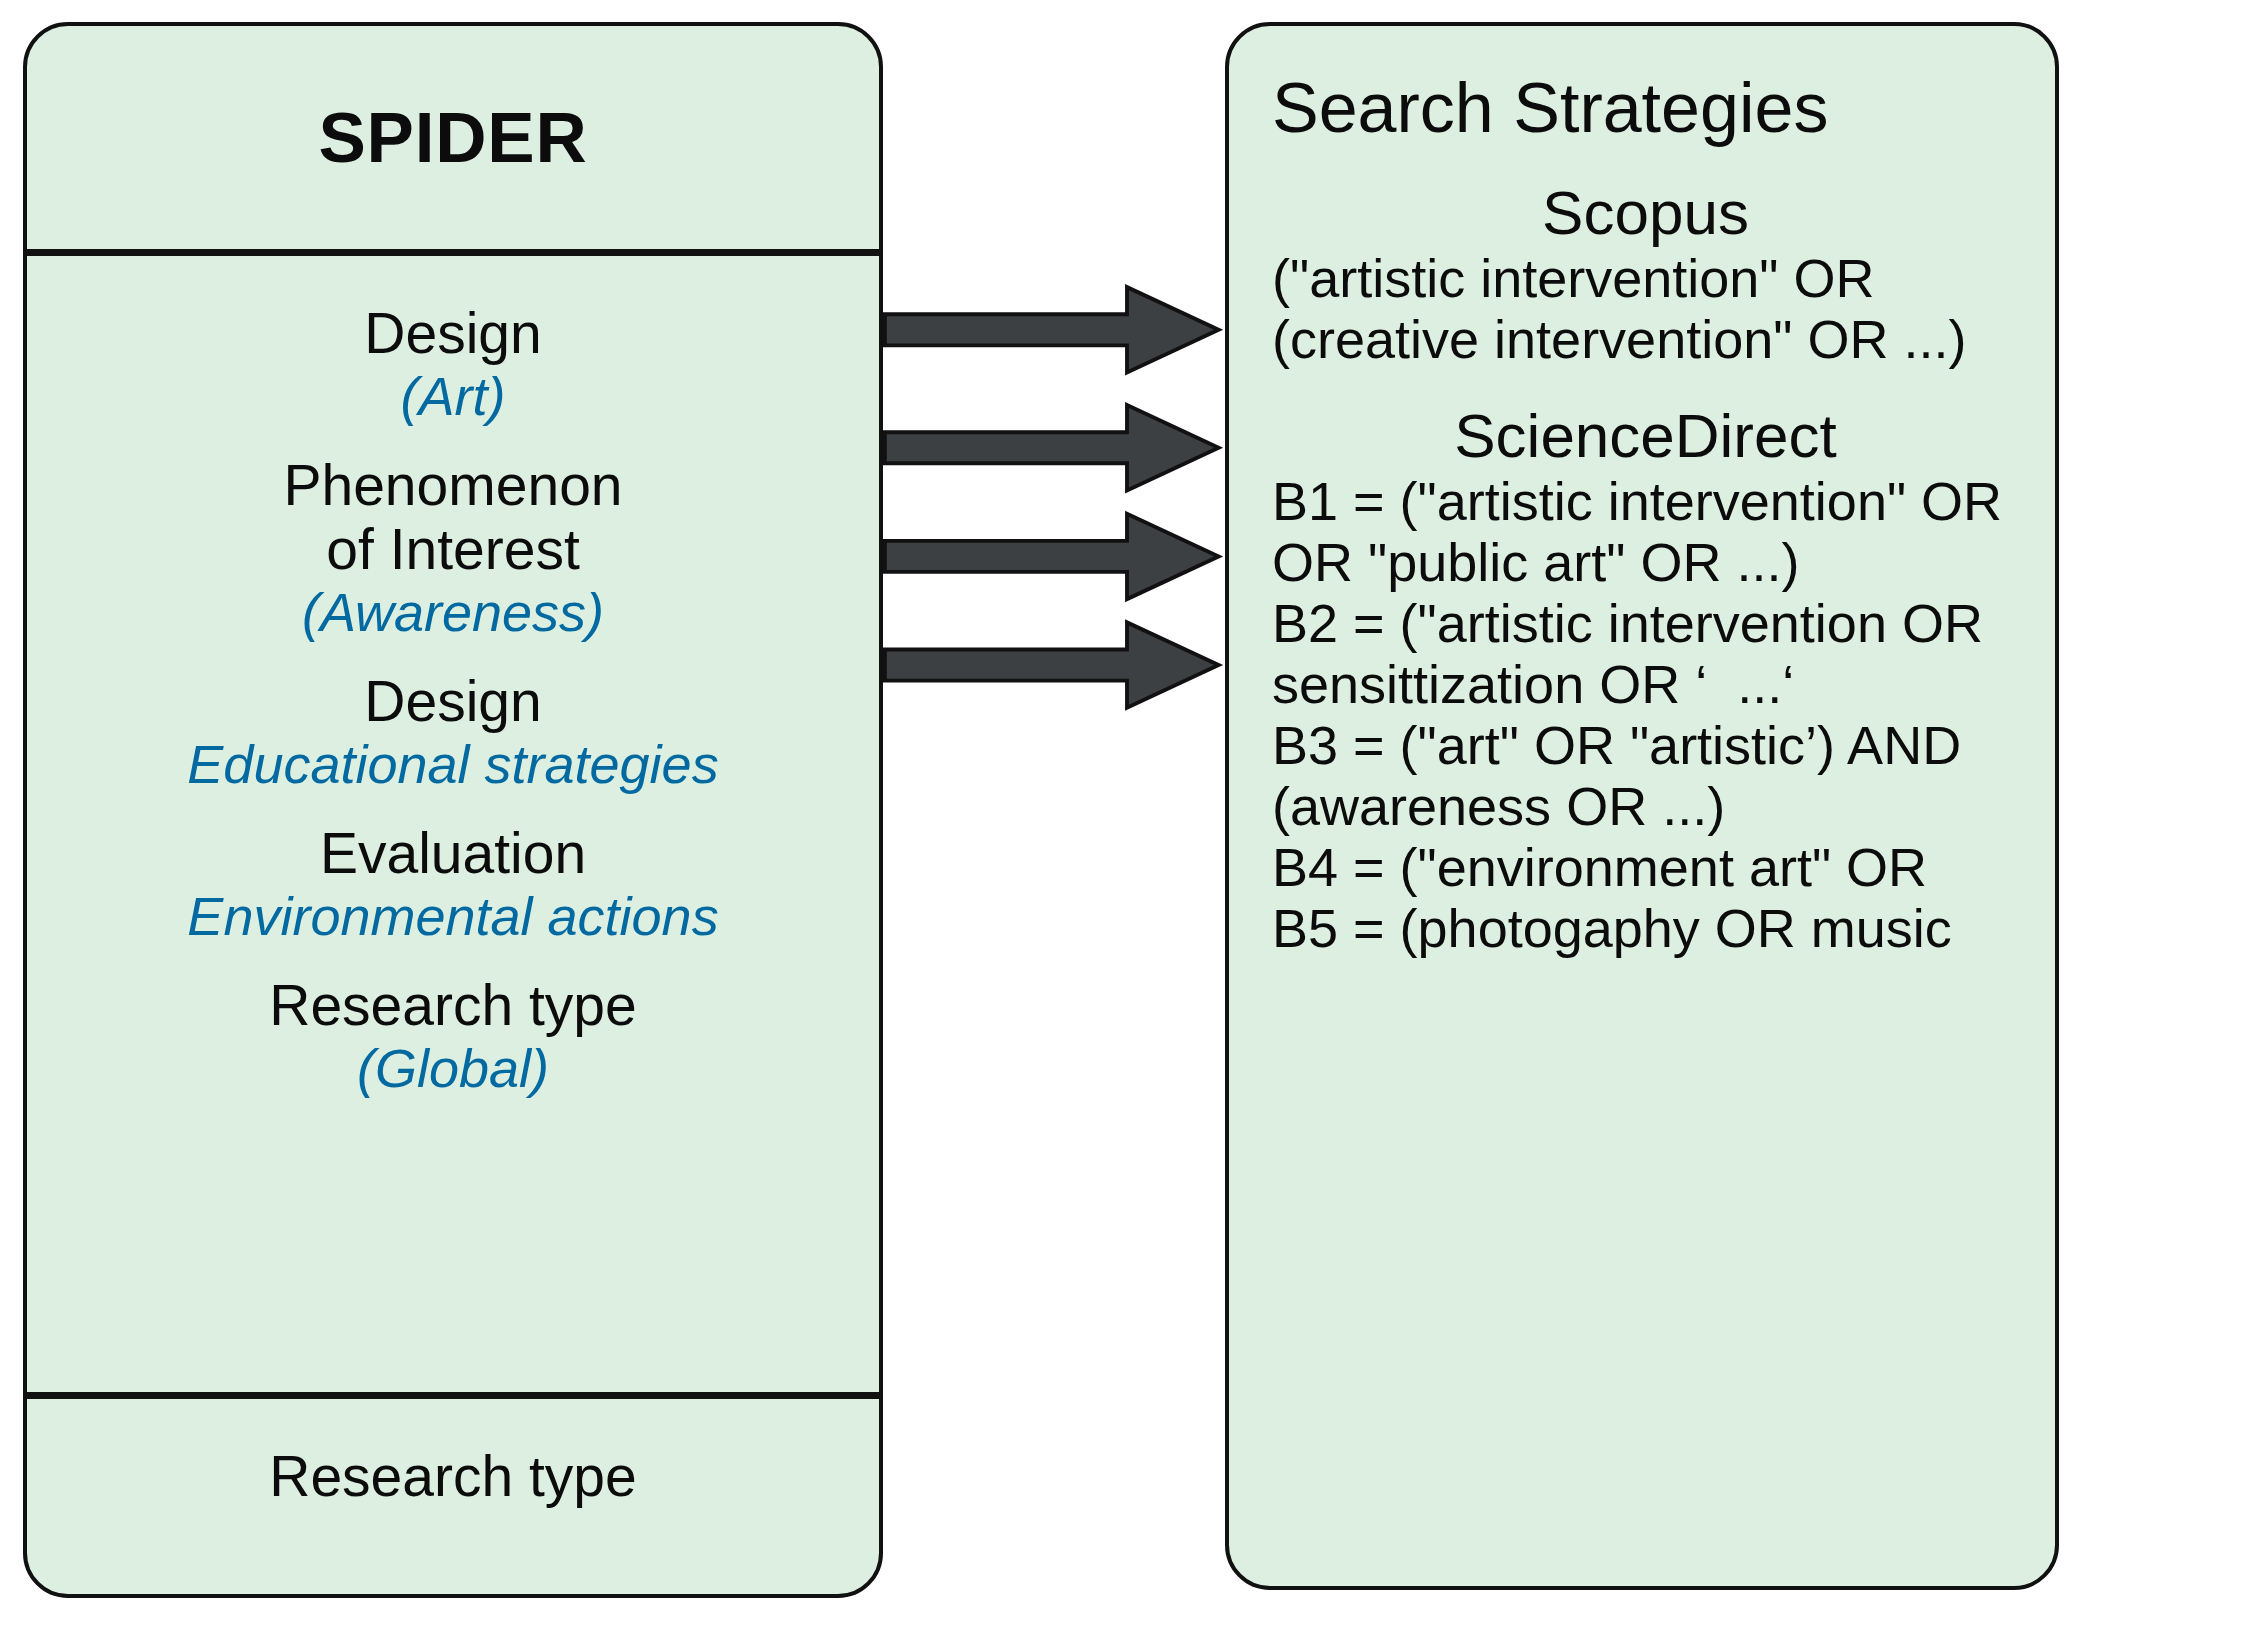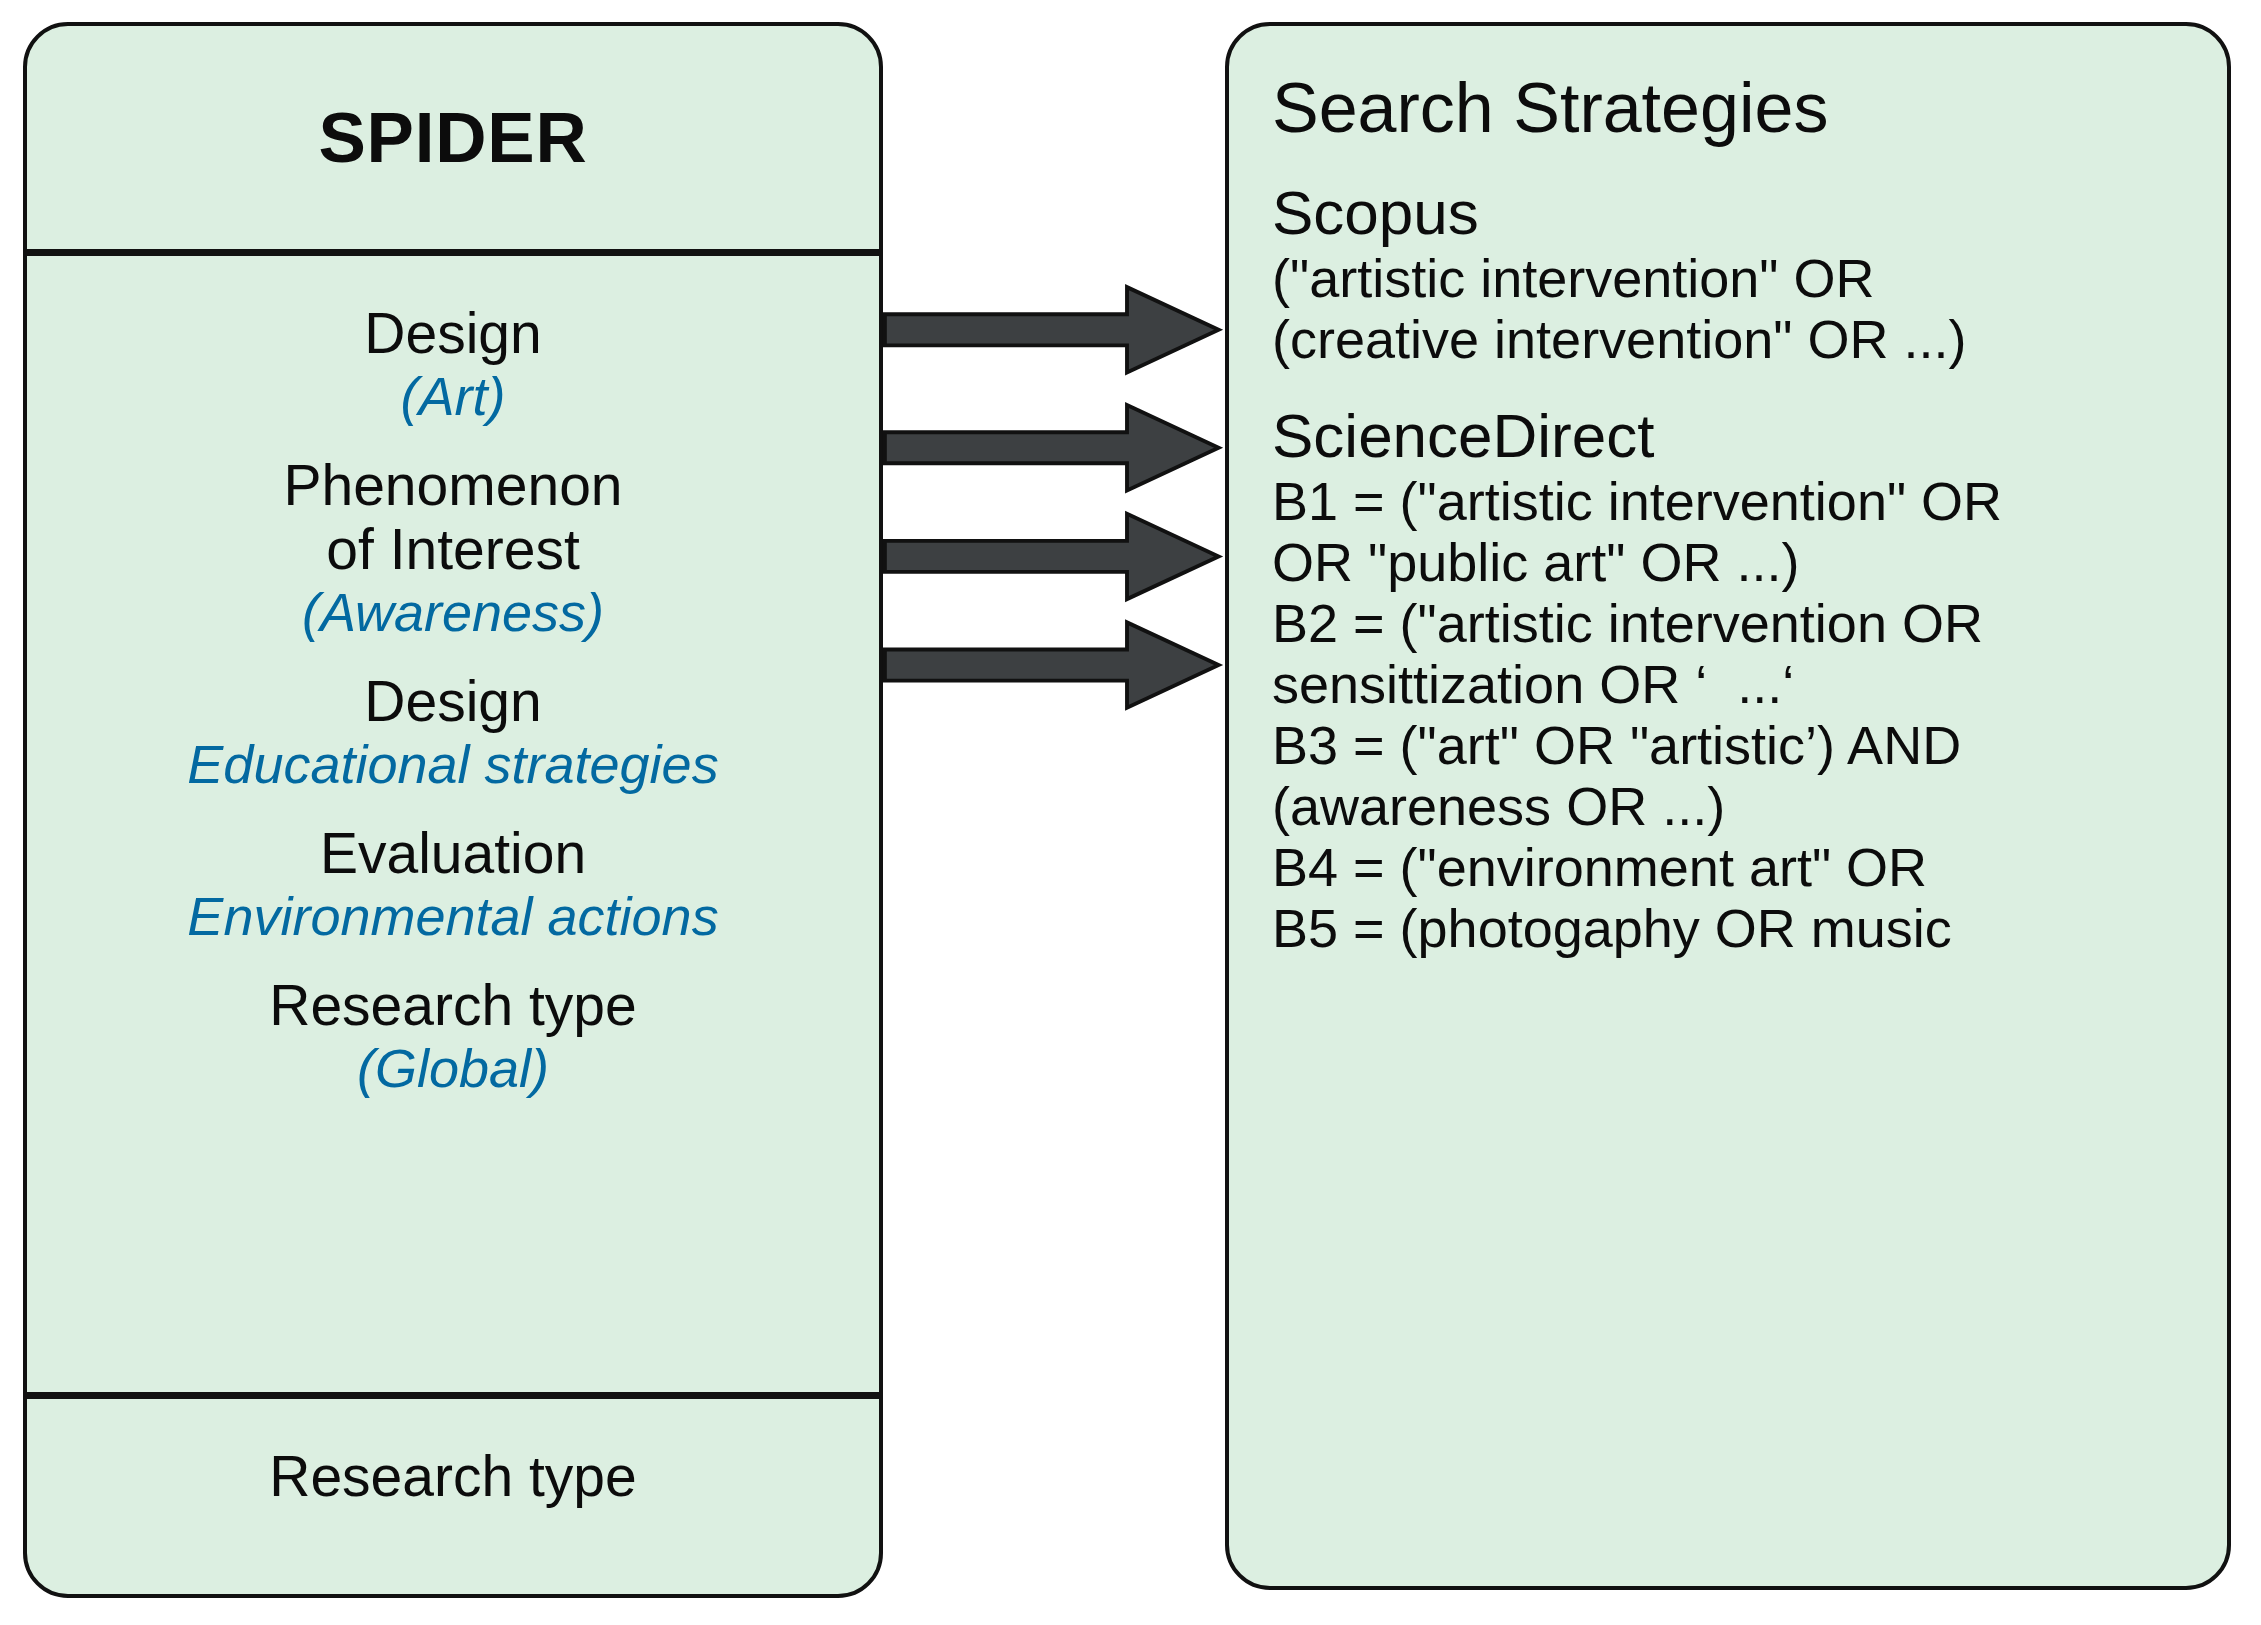--- a/index.html
+++ b/index.html
@@ -92,41 +92,42 @@
     font-size: 57px;
     line-height: 64px;
     color: #0c0c0c;
     font-stretch: condensed;
   }
 
   
   #search-panel {
     left: 1225px;
     top: 22px;
-    width: 1006px;
+    width: 834px;
     height: 1568px;
     padding: 0;
   }
   .search-inner {
     padding: 42px 36px 0 43px;
   }
   .search-title {
     font-size: 70px;
     line-height: 81px;
     color: #0c0c0c;
     font-weight: 400;
     font-stretch: condensed;
     margin-bottom: 28px;
   }
   .db-heading {
     font-size: 62px;
     line-height: 71px;
     color: #0c0c0c;
     font-weight: 400;
     font-stretch: condensed;
+    text-align: center;
   }
   .db-line {
     font-size: 54px;
     line-height: 61px;
     color: #0c0c0c;
     font-weight: 400;
     font-stretch: condensed;
     white-space: pre-wrap;
   }
   .db-block { margin-bottom: 0; }

